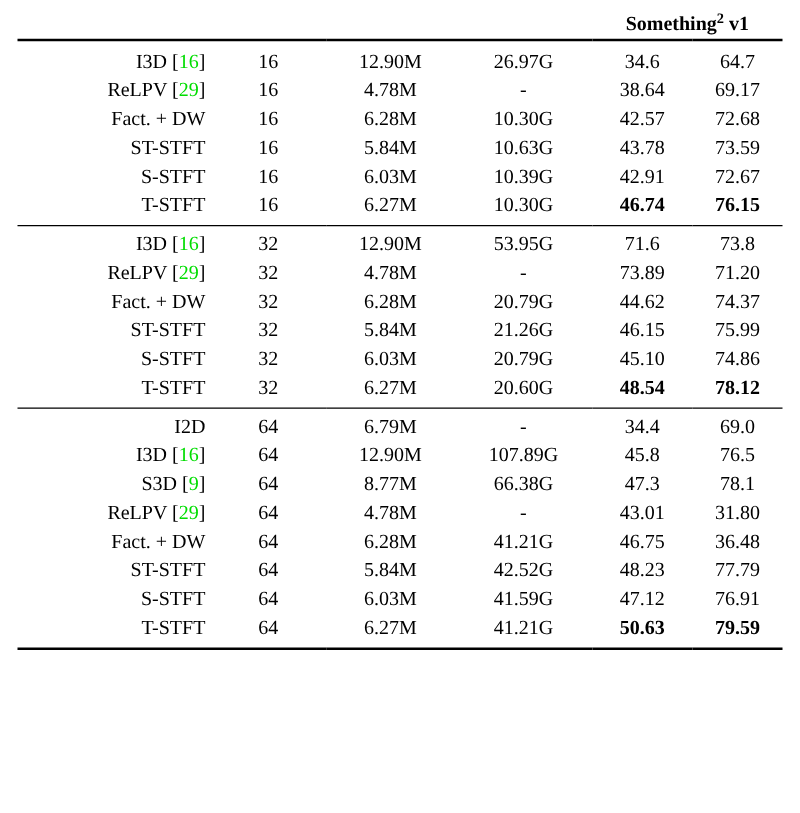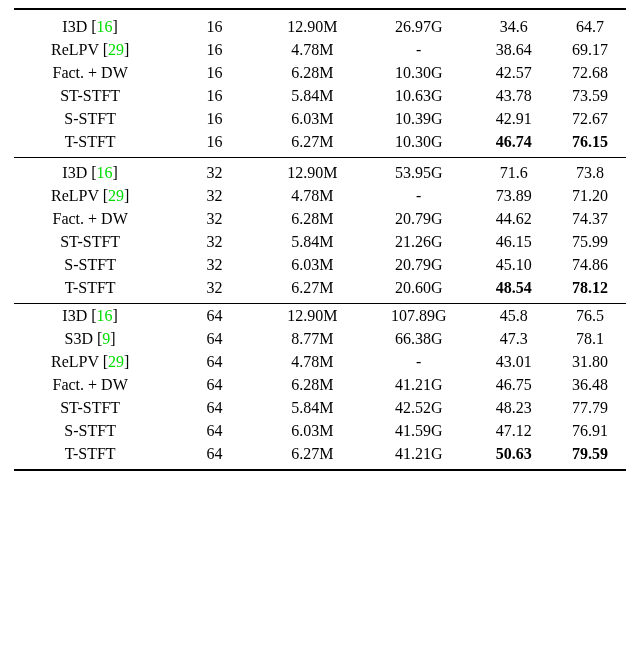--- a/index.html
+++ b/index.html
@@ -37,41 +37,47 @@
     padding: 8px 4px 6px 4px;
     text-align: center;
     font-weight: bold;
   }
   thead tr.hdr th.model { text-align: left; padding-left: 2px; }
   tbody td {
     padding: 2.5px 4px;
     text-align: center;
     white-space: nowrap;
   }
-  tbody td.model { text-align: center; padding-left: 2px; }
+  tbody td.model { text-align: right; padding-left: 2px; }
   tbody tr.section-end td { border-bottom: 1px solid #000; padding-bottom: 6px; }
   tbody tr.section-start td { padding-top: 6px; }
   tbody tr.bottom-rule td { border-bottom: 2px solid #000; padding-bottom: 6px; }
   .ref { color: #00dd00; }
   .bold { font-weight: bold; }
 </style>
 </head>
 <body>
 
 <table>
   <colgroup>
     <col class="c-model">
       <col class="c-frames">
       <col class="c-params">
     <col class="c-flops">
       <col class="c-top1">
       <col class="c-top5">
   </colgroup>
   <thead>
     <tr class="super">
+      <th colspan="4"></th>
+      <th colspan="2" class="super-cell">
+        <span>Something</span><span class="sup">2</span><span> </span><span>v1</span>
+      </th>
+    </tr>
+    <tr class="super">
       <th colspan="4" style="border-top:2px solid #000;"></th>
       <th colspan="2" class="cmid" style="border-top:2px solid #000;"></th>
     </tr>
   </thead>
   <tbody id="tbody">
       <tr class="section-start">
         <td class="model">I3D [<span class="ref">16</span>]</td>
         <td>16</td>
         <td>12.90M</td>
         <td>26.97G</td>
@@ -159,20 +165,28 @@
         <td>74.86</td>
       </tr>
       <tr class="section-end">
         <td class="model">T-STFT</td>
         <td>32</td>
         <td>6.27M</td>
         <td>20.60G</td>
         <td class="bold">48.54</td>
         <td class="bold">78.12</td>
       </tr>
+      <tr class="section-start">
+        <td class="model">I2D</td>
+        <td>64</td>
+        <td>6.79M</td>
+        <td>-</td>
+        <td>34.4</td>
+        <td>69.0</td>
+      </tr>
       <tr>
         <td class="model">I3D [<span class="ref">16</span>]</td>
         <td>64</td>
         <td>12.90M</td>
         <td>107.89G</td>
         <td>45.8</td>
         <td>76.5</td>
       </tr>
       <tr>
         <td class="model">S3D [<span class="ref">9</span>]</td>

